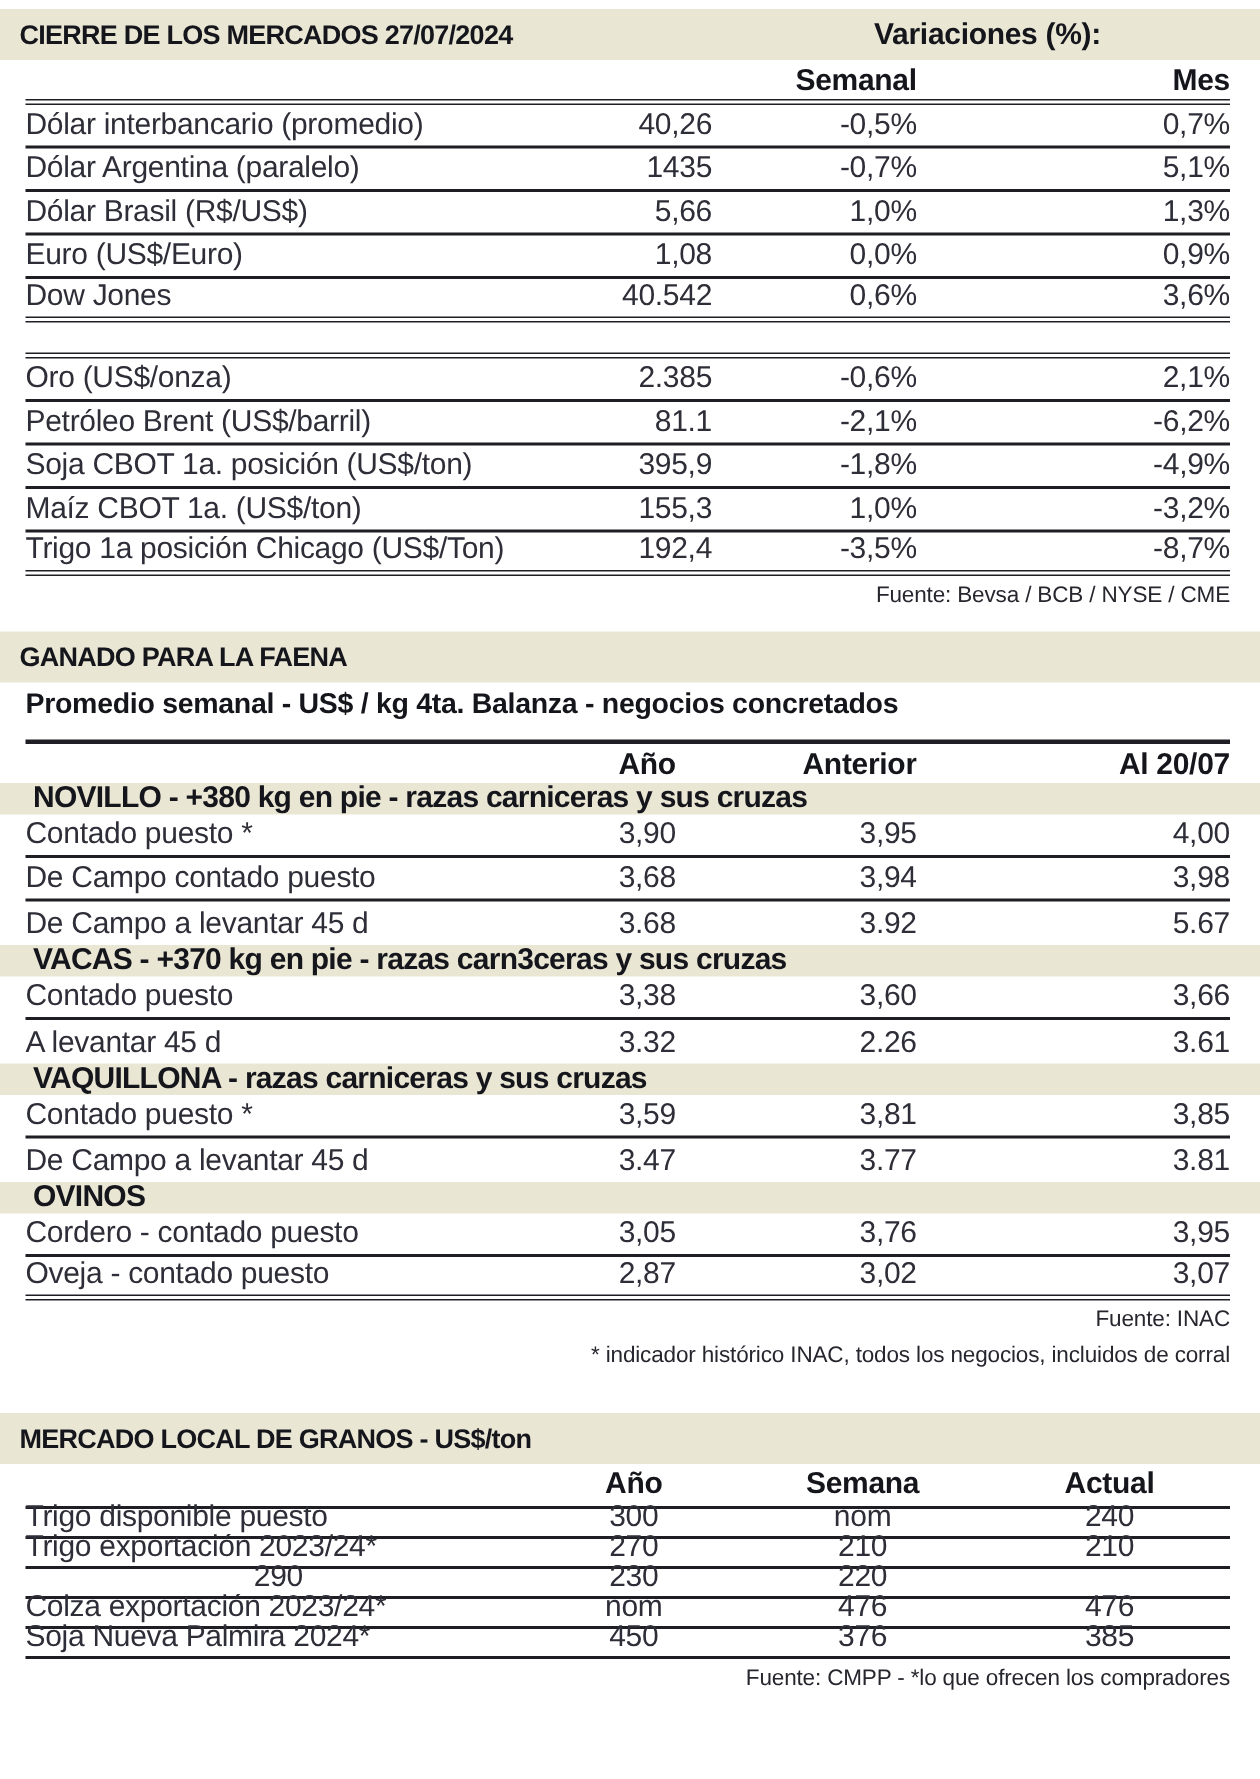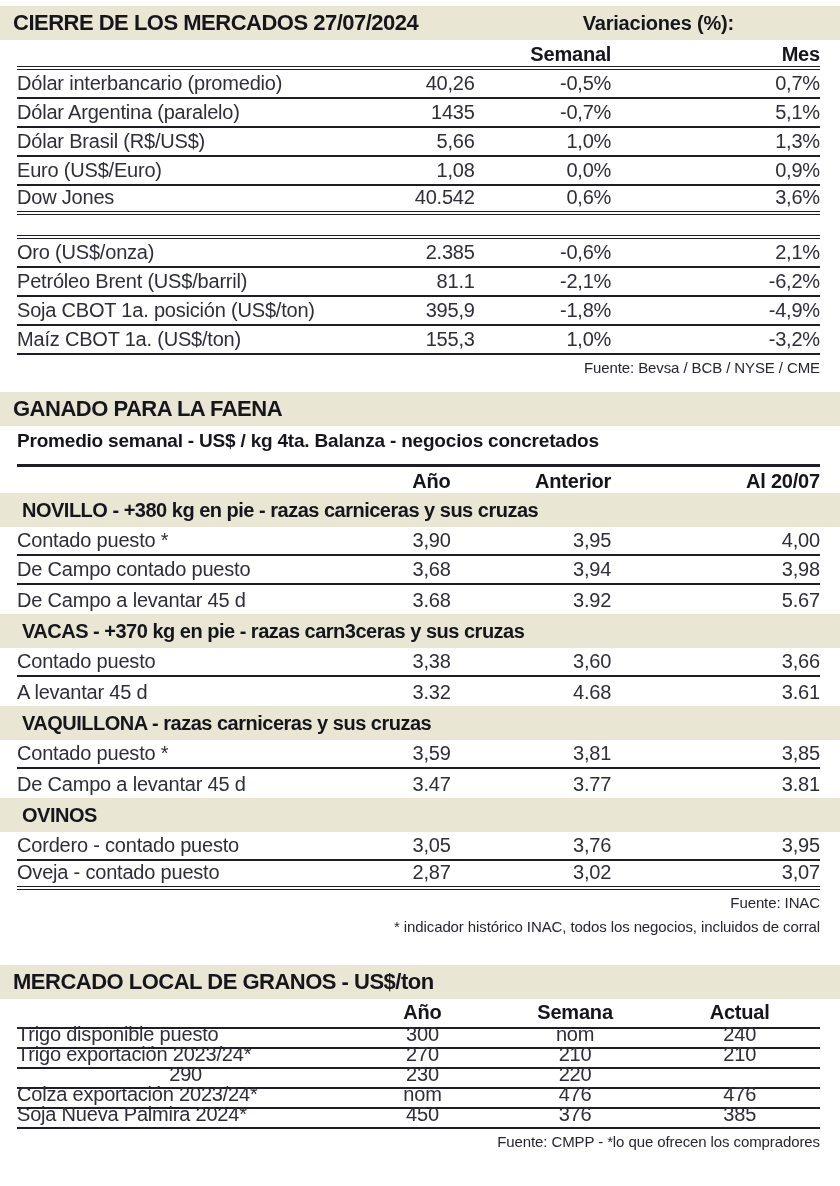--- a/index.html
+++ b/index.html
@@ -20,34 +20,34 @@
   
   .band {
     background:var(--band);
     display:flex;
     align-items:center;
     height:34px;
     padding:0 14px 0 13px;
   }
   .band-title {
     font-weight:bold;
-    font-size:22px;
+    font-size:18px;
     letter-spacing:-0.5px;
     color:var(--ink);
     white-space:nowrap;
   }
   .band.split { justify-content:space-between; }
   .band .variations {
     font-weight:bold;
     font-size:20px;
     color:var(--ink);
     margin-right:92px;
     white-space:nowrap;
   }
-  .group-band { height:34px; margin:0;padding-left:22px; }
+  .group-band { height:21px; margin:0;padding-left:22px; }
   .group-band .band-title { font-size:20px; }
   
   .tbl { margin:0 20px 0 17px; }
   .row {
     display:grid;
     align-items:end;
     font-size:20px;
   }
   .row > span { display:block; white-space:nowrap; overflow:hidden; }
   
@@ -165,20 +165,26 @@
           <span class="c-val">395,9</span>
           <span class="c-sem">-1,8%</span>
           <span class="c-mes">-4,9%</span>
         </div>
         <div class="row drow g-markets rule-sgl">
           <span class="c-label">Maíz CBOT 1a. (US$/ton)</span>
           <span class="c-val">155,3</span>
           <span class="c-sem">1,0%</span>
           <span class="c-mes">-3,2%</span>
         </div>
+        <div class="row drow g-markets rule-dbl">
+          <span class="c-label">Trigo 1a posición Chicago (US$/Ton)</span>
+          <span class="c-val">192,4</span>
+          <span class="c-sem">-3,5%</span>
+          <span class="c-mes">-8,7%</span>
+        </div>
       </div>
   </div>
   <div class="source">Fuente: Bevsa / BCB / NYSE / CME</div>
 </section>
 
 <section class="sect-ganado">
   <div class="band">
     <span class="band-title">GANADO PARA LA FAENA</span>
   </div>
   <div class="tbl">
@@ -220,21 +226,21 @@
       <div class="tbl">
         <div class="row drow g-ganado rule-sgl">
           <span class="c-label">Contado puesto</span>
           <span class="c-val">3,38</span>
           <span class="c-sem">3,60</span>
           <span class="c-mes">3,66</span>
         </div>
         <div class="row drow g-ganado">
           <span class="c-label">A levantar 45 d</span>
           <span class="c-val">3.32</span>
-          <span class="c-sem">4.68</span>
+          <span class="c-sem">2.26</span>
           <span class="c-mes">3.61</span>
         </div>
       </div>
       <div class="band group-band">
         <span class="band-title">VAQUILLONA - razas carniceras y sus cruzas</span>
       </div>
       <div class="tbl">
         <div class="row drow g-ganado rule-sgl">
           <span class="c-label">Contado puesto *</span>
           <span class="c-val">3,59</span>

